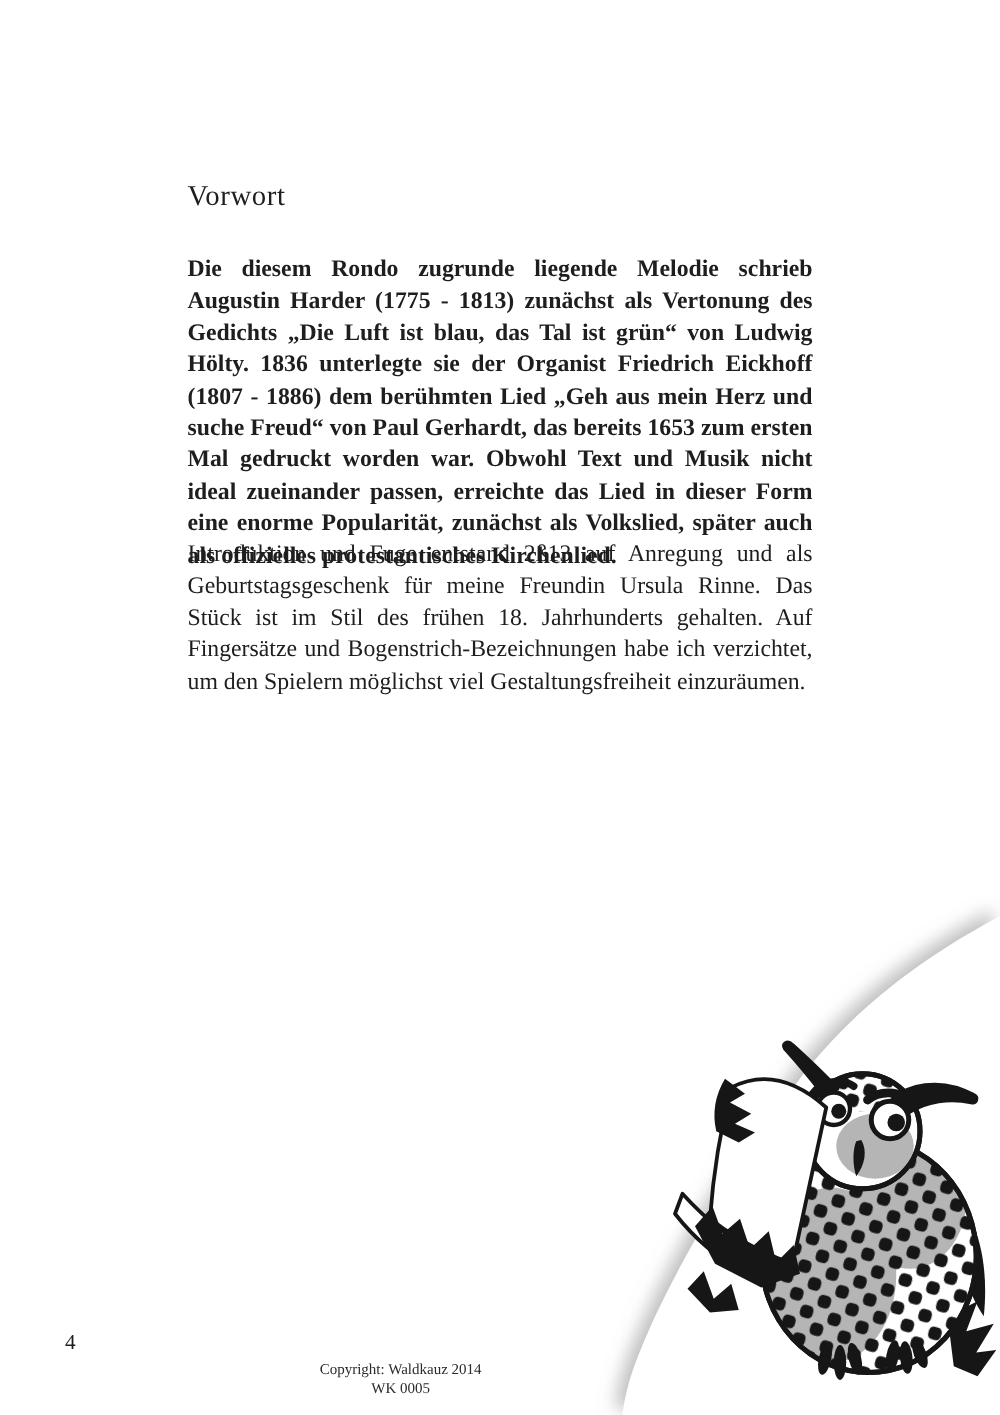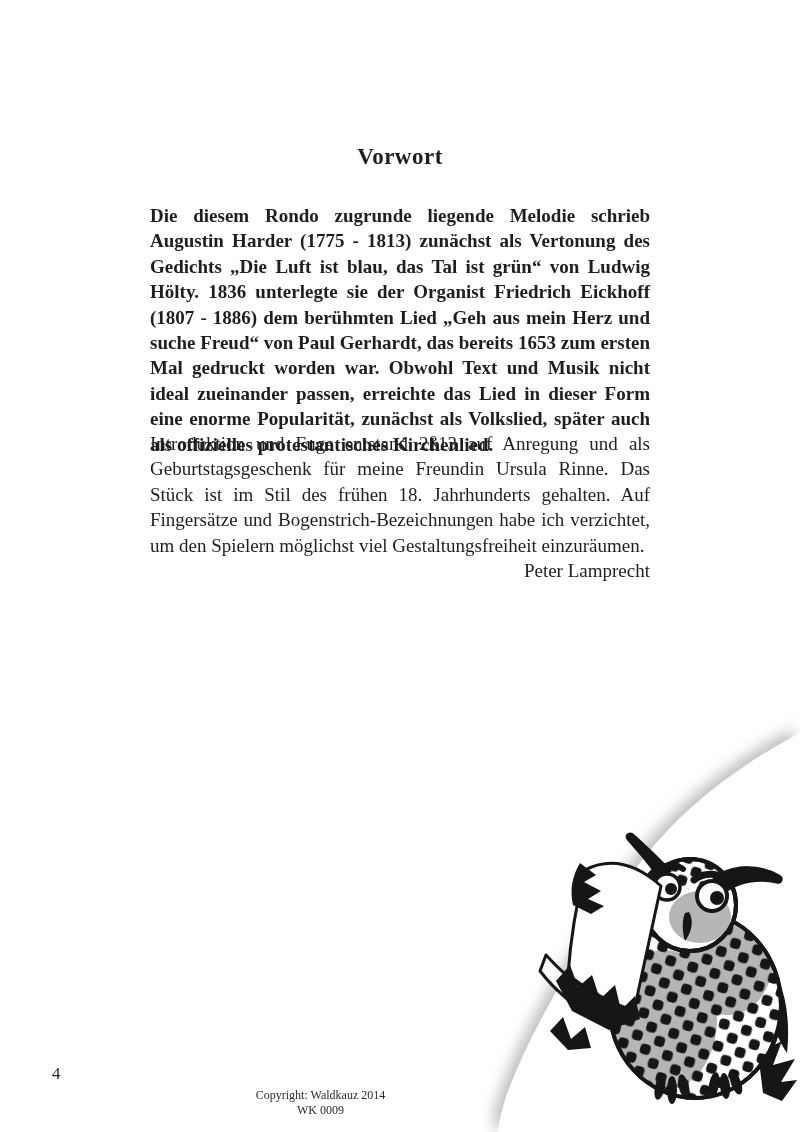--- a/index.html
+++ b/index.html
@@ -25,22 +25,22 @@
     width: 340px;
     height: 417px;
   }
   .page-title {
     position: absolute;
     left: 150px;
     top: 144px;
     width: 500px;
     margin: 0;
     font-size: 23px;
-    font-weight: bold;
-    text-align: center;
+    font-weight: normal;
+    text-align: left;
     letter-spacing: 0.5px;
   }
   .para {
     position: absolute;
     left: 150px;
     width: 500px;
     margin: 0;
     font-size: 19px;
     line-height: 25.4px;
     text-align: justify;
@@ -152,22 +152,21 @@
         <ellipse cx="276" cy="368" rx="5" ry="12" transform="rotate(-20 276 368)"></ellipse>
       </g>
     </g>
   </svg>
 
   <h1 class="page-title">Vorwort</h1>
 
   <p class="para para-1">Die diesem Rondo zugrunde liegende Melodie schrieb Augustin Harder (1775 - 1813) zunächst als Vertonung des Gedichts „Die Luft ist blau, das Tal ist grün“ von Ludwig Hölty. 1836 unterlegte sie der Organist Friedrich Eickhoff (1807 - 1886) dem berühmten Lied „Geh aus mein Herz und suche Freud“ von Paul Gerhardt, das bereits 1653 zum ersten Mal gedruckt worden war. Obwohl Text und Musik nicht ideal zueinander passen, erreichte das Lied in dieser Form eine enorme Popularität, zunächst als Volkslied, später auch als offizielles protestantisches Kirchenlied.</p>
   <p class="para para-2">Introduktion und Fuge entstand 2ß13 auf Anregung und als Geburtstagsgeschenk für meine Freundin Ursula Rinne. Das Stück ist im Stil des frühen 18. Jahrhunderts gehalten. Auf Fingersätze und Bogenstrich-Bezeichnungen habe ich verzichtet, um den Spielern möglichst viel Gestaltungsfreiheit einzuräumen.</p>
 
-  <div class="signature">Peter Lamprecht</div>
 
   <div class="page-number">4</div>
 
   <div class="copyright">
     <div>Copyright: Waldkauz 2014</div>
-    <div>WK 0009</div>
+    <div>WK 0005</div>
   </div>
 
 </div>
 
 </body></html>

